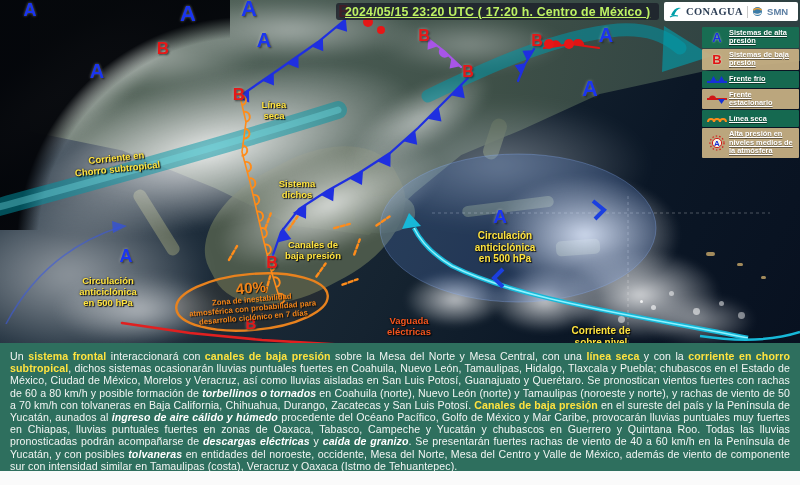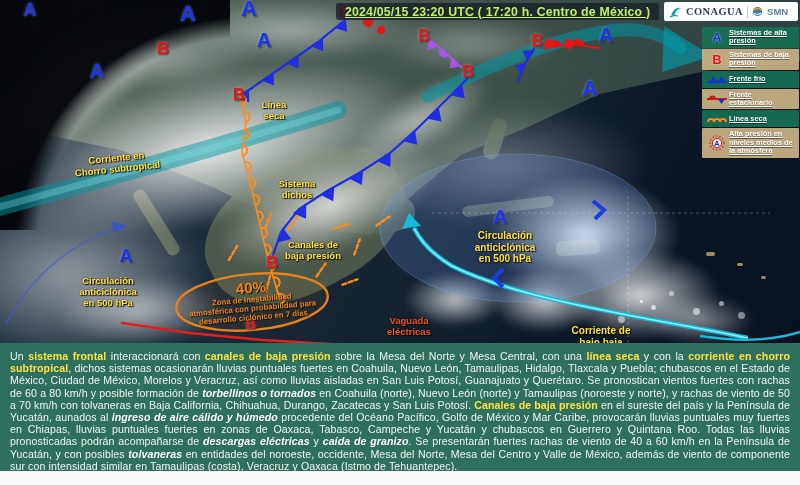--- a/index.html
+++ b/index.html
@@ -230,21 +230,21 @@
           <div>anticiclónica</div>
           <div>en 500 hPa</div>
         </div>
         <div class="map-label" style="left: 505px; top: 247px; font-size: 10px; line-height: 11.5px; color: rgb(255, 227, 63); transform: translate(-50%, -50%) rotate(0deg);">
           <div>Circulación</div>
           <div>anticiclónica</div>
           <div>en 500 hPa</div>
         </div>
         <div class="map-label" style="left: 601px; top: 295px; font-size: 10px; line-height: 11.5px; color: rgb(255, 227, 63); transform: translate(-50%, -50%) rotate(0deg); margin-top: 41px;">
           <div>Corriente de</div>
-          <div>bajo baja</div>
+          <div>sobre nivel</div>
         </div>
         <div class="map-label" style="left: 409px; top: 327px; font-size: 9.5px; line-height: 10.925px; color: rgb(244, 85, 30); transform: translate(-50%, -50%) rotate(0deg);">
           <div>Vaguada</div>
           <div>eléctricas</div>
         </div>
         <div class="instab" style="left: 252px; top: 301px; position: absolute; transform: translate(-50%, -50%) rotate(-5deg);">
           <div class="pct">40%</div>
           <div class="ln">Zona de inestabilidad</div>
           <div class="ln">atmosférica con probabilidad para</div>
           <div class="ln">desarrollo ciclónico en 7 días</div>

